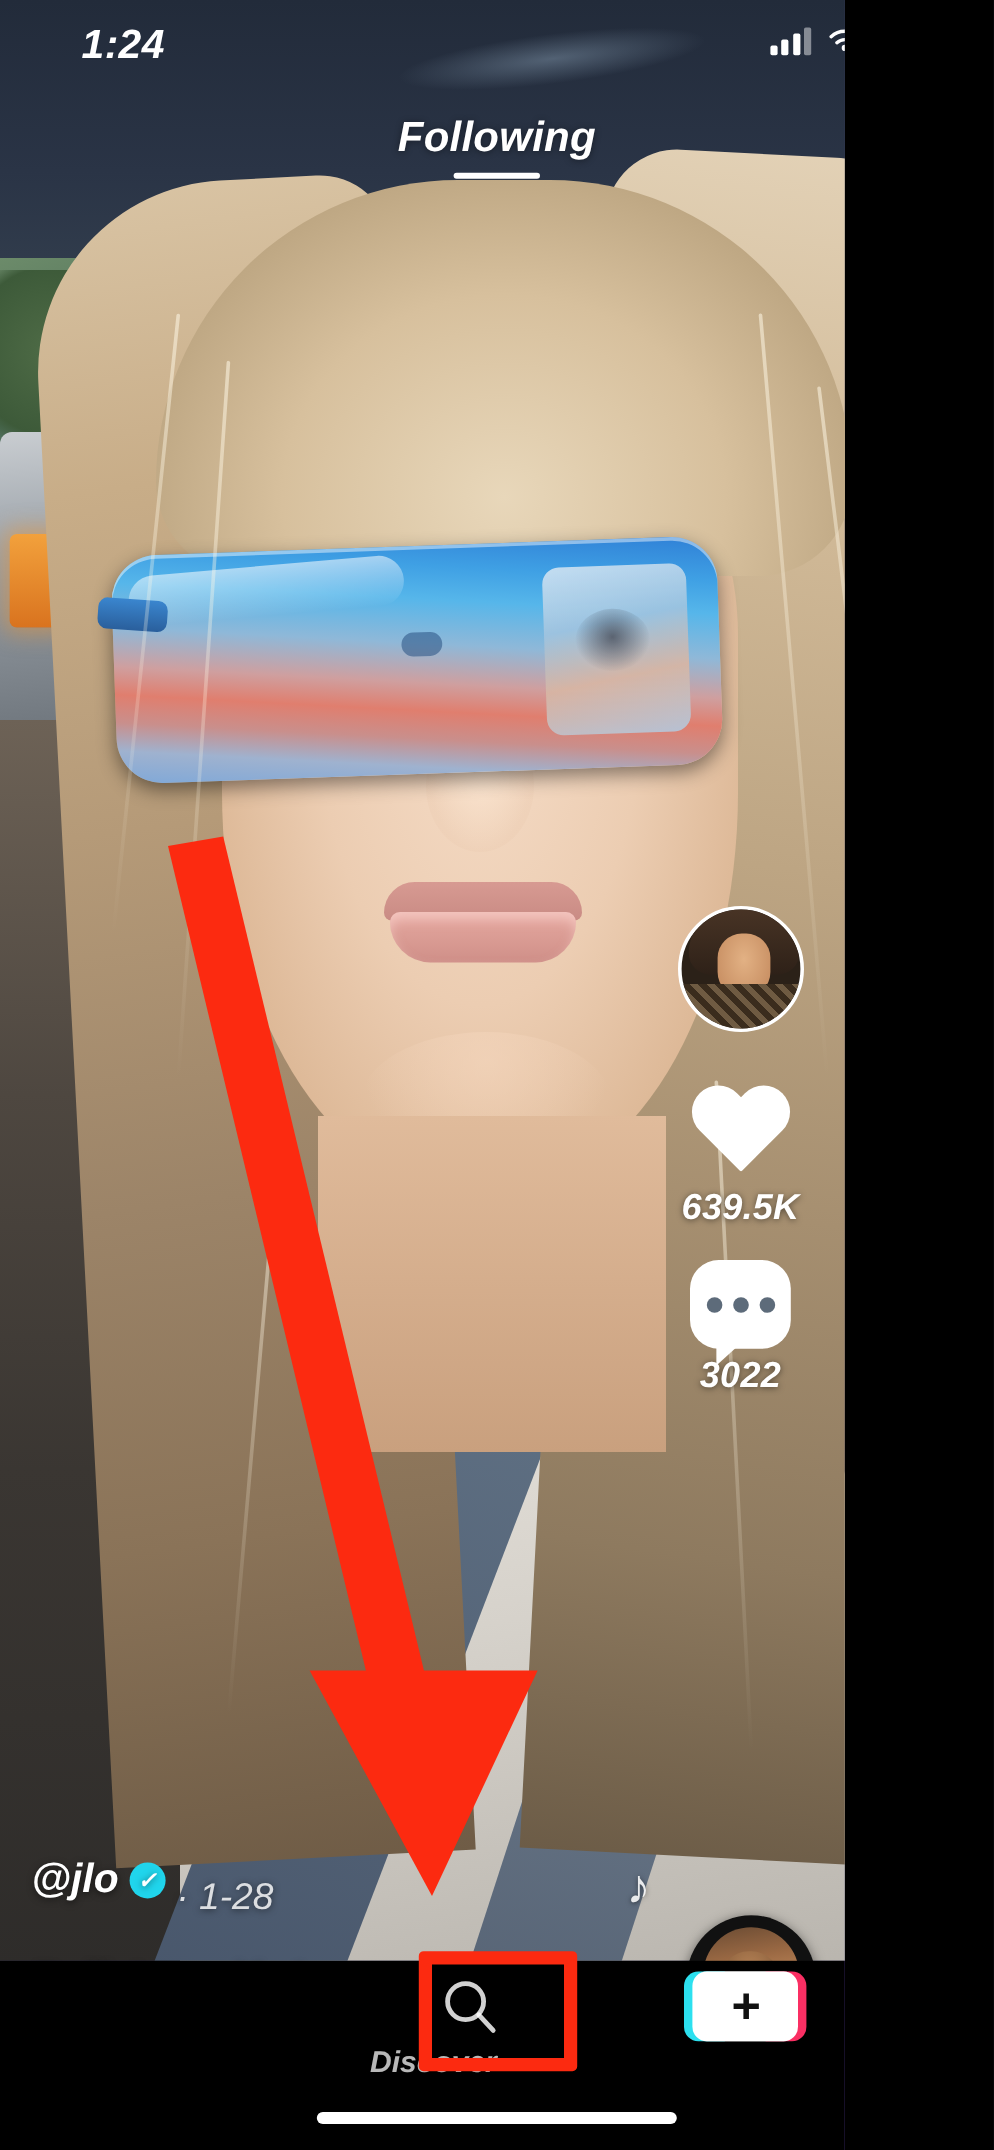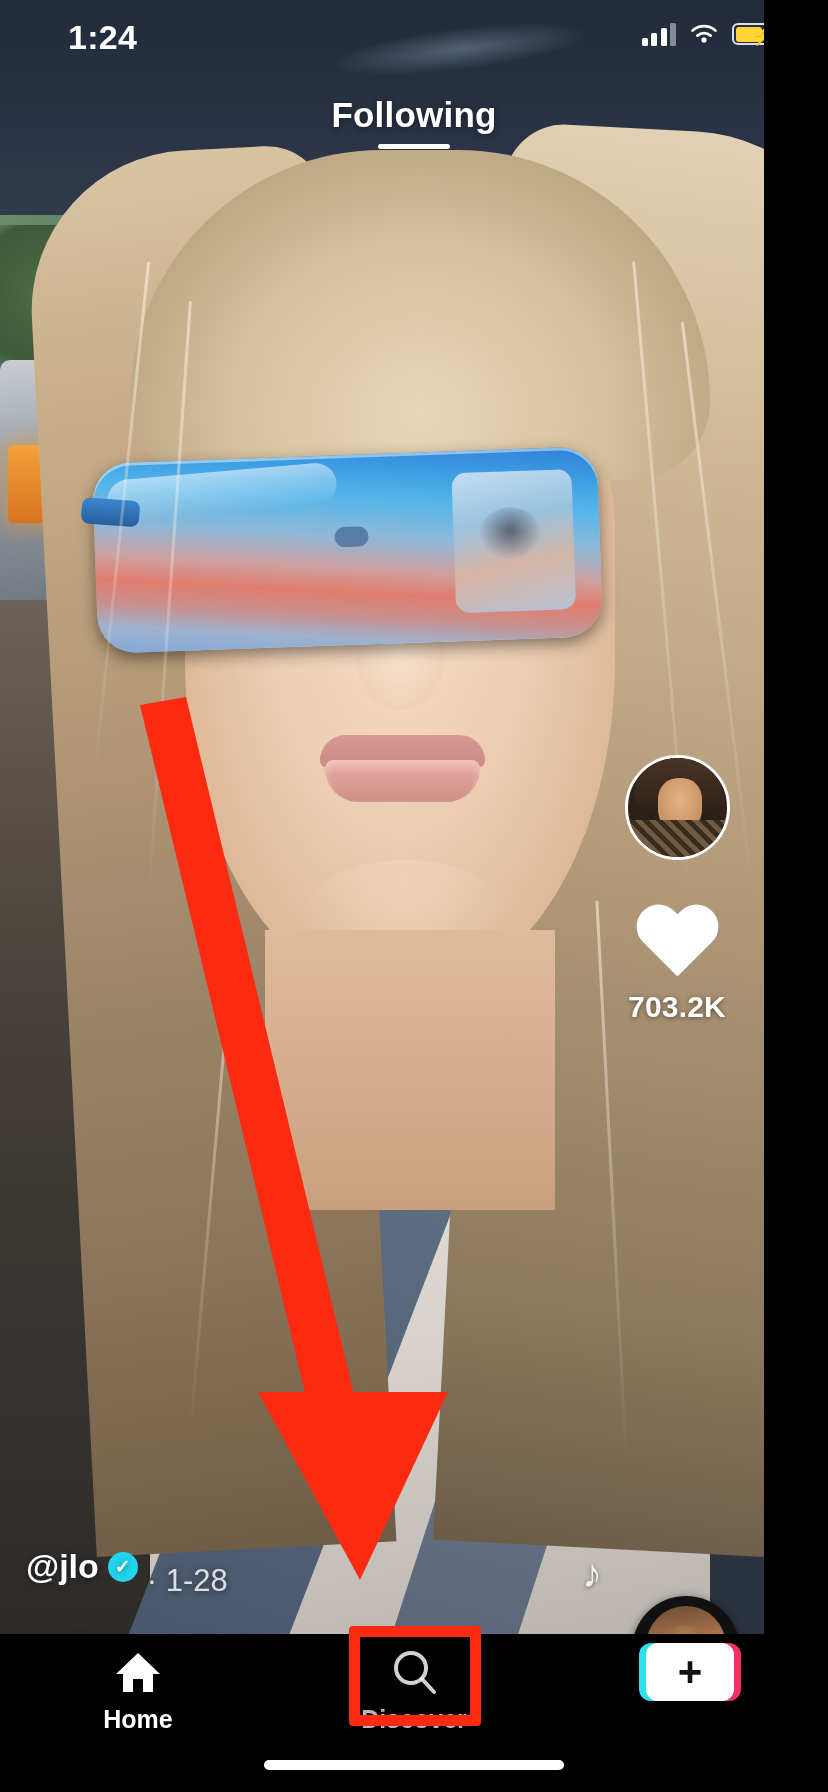--- a/index.html
+++ b/index.html
@@ -4,23 +4,24 @@
 <style>
   * { margin:0; padding:0; box-sizing:border-box; }
   html, body {
     width:828px; height:1792px;
     background:#000;
     font-family:"Liberation Sans", sans-serif;
     overflow:hidden;
   }
   #screen {
     position:relative;
-    width:764px; height:1792px;
+    width:704px; height:1792px;
     background:#8b5cf6;
     overflow:hidden;
+    font-style:italic;
   }
 
   
   #video {
     position:absolute; left:0; top:0; width:828px; height:1634px;
     overflow:hidden;
     background:#2b3340;
   }
   
   .v-headliner{
@@ -340,21 +341,21 @@
   }
   #navrow{
     position:absolute; left:0; top:14px; width:828px; height:96px;
     display:flex; align-items:flex-start;
   }
   .nav-item{
     flex:1; display:flex; flex-direction:column; align-items:center; gap:9px;
     color:#fff;
   }
   .nav-item .nlabel{ font-size:25px; font-weight:600; }
-  .nav-item.dim{ color:rgba(255,255,255,.72); }
+  .nav-item.dim{ color:rgba(255,255,255,.72);align-items:flex-end; }
   .nav-ic{ height:48px; display:flex; align-items:center; justify-content:center; }
 
   #create{
     position:relative; width:88px; height:58px; border-radius:12px;
     background:#fff;
   }
   #create .cy{
     position:absolute; left:-7px; top:0; width:34px; height:58px;
     background:#2ce0ef; border-radius:12px 0 0 12px; z-index:0;
   }
@@ -460,23 +461,31 @@
       <div id="avatar">
         <div class="av-hair"></div>
         <div class="av-face"></div>
         <div class="av-neck"></div>
         <div class="av-coat"></div>
       </div>
     </div>
 
     <div class="rail-item">
       <div class="heart icon-big"></div>
-      <div class="count">703.2K</div>
-    </div>
-
+      <div class="count">639.5K</div>
+    </div>
+
+    <div class="rail-item">
+      <div class="bubble icon-big">
+        <span></span>
+          <span></span>
+          <span></span>
+      </div>
+      <div class="count">3022</div>
+    </div>
 
   </div>
 
   <div id="disc">
     <div class="d-img"></div>
     <div class="d-face"></div>
   </div>
   <div class="note" id="note1">♪</div>
   <div class="note" id="note2">♩</div>
   <div class="note" id="note3">♫</div>
@@ -495,28 +504,20 @@
     </div>
     <div id="music">
       <span class="mnote">music-note-icon</span>
       <span class="mtext">inal sound - jlo</span>
       <span class="mtext2">original so</span>
     </div>
   </div>
 
   <div id="nav">
     <div id="navrow">
-      <div class="nav-item">
-        <div class="nav-ic">
-          <svg width="46" height="44" viewBox="0 0 46 44">
-            <path d="M23 3 L45 24 L38 24 L38 42 L28 42 L28 29 L18 29 L18 42 L8 42 L8 24 L1 24 Z" fill="#fff"></path>
-          </svg>
-        </div>
-        <div class="nlabel">Home</div>
-      </div>
 
       <div class="nav-item dim">
         <div class="nav-ic">
           <svg width="46" height="46" viewBox="0 0 46 46">
             <circle cx="20" cy="19" r="15" stroke="rgba(255,255,255,.82)" stroke-width="4" fill="none"></circle>
             <line x1="31" y1="30" x2="43" y2="43" stroke="rgba(255,255,255,.82)" stroke-width="4" stroke-linecap="round"></line>
           </svg>
         </div>
         <div class="nlabel">Discover</div>
       </div>

